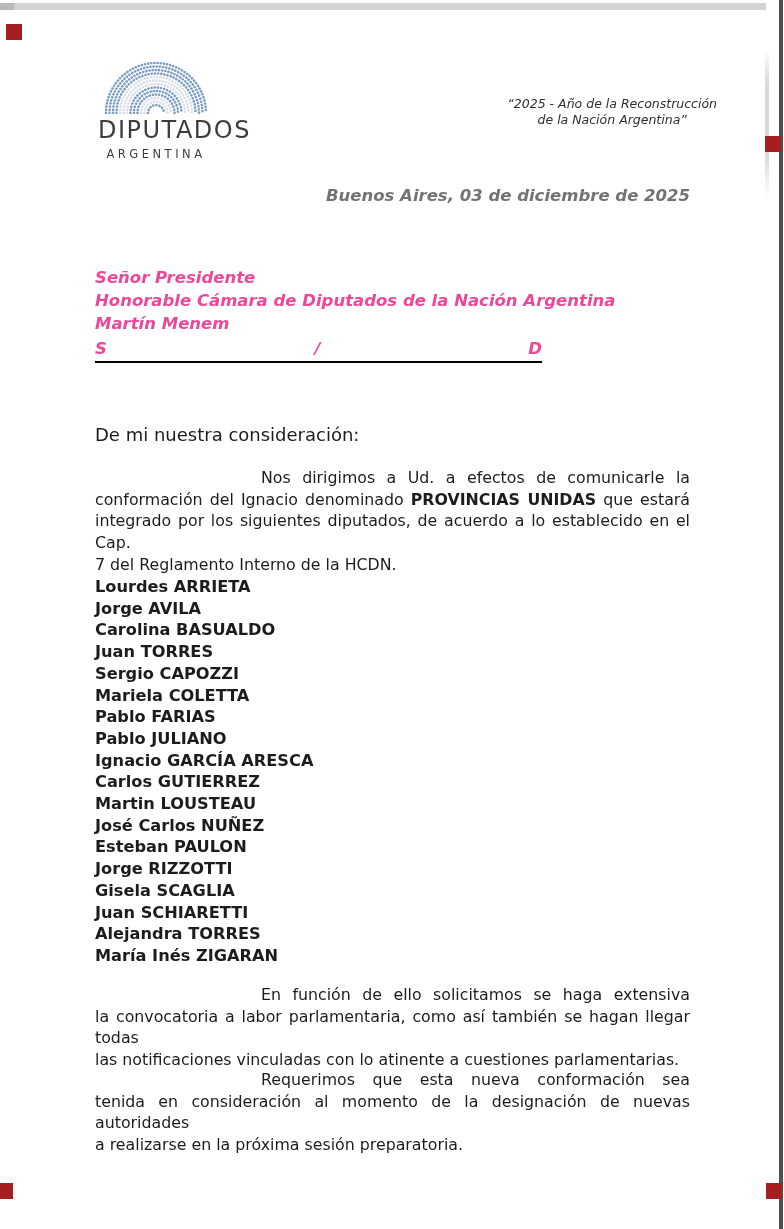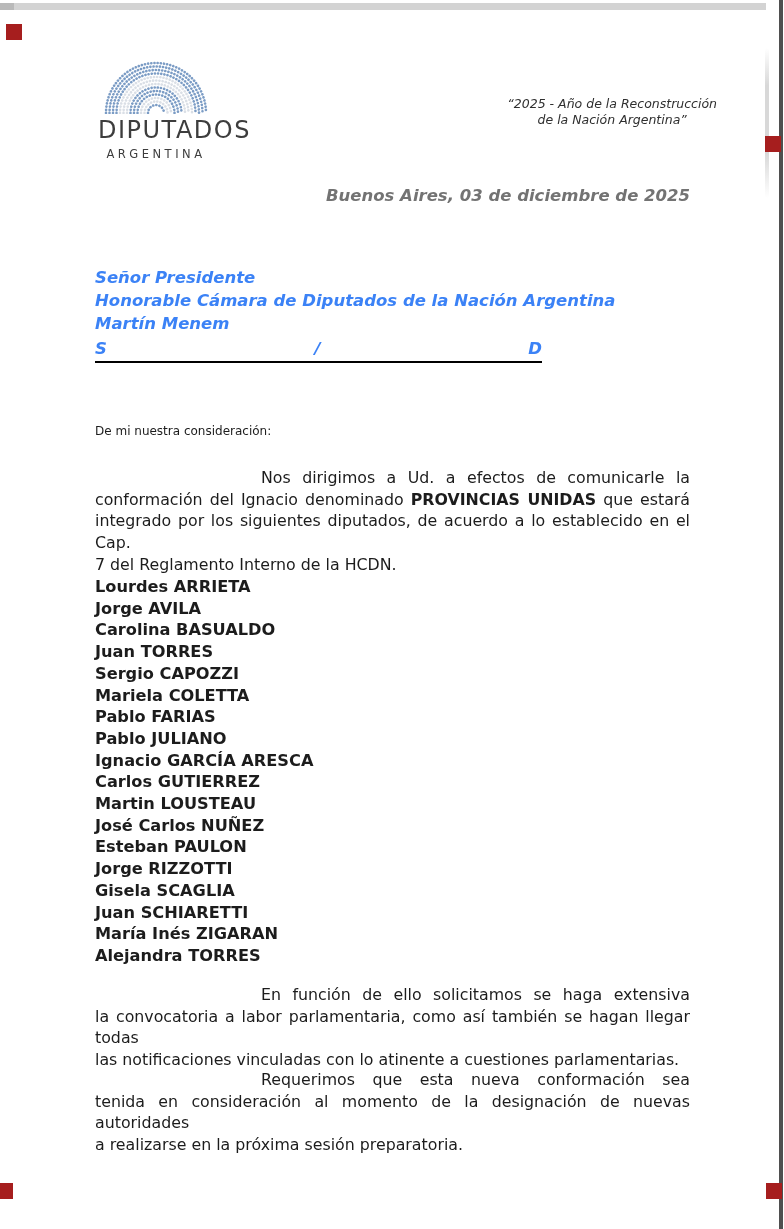--- a/index.html
+++ b/index.html
@@ -25,26 +25,26 @@
   .logo-title { font-size:24px; letter-spacing:1.5px; font-weight:500; color:#3d3d3d; margin-top:2px; }
   .logo-sub   { font-size:11.5px; letter-spacing:3.5px; font-weight:500; color:#3d3d3d; margin-top:3px; }
 
   .motto { position:absolute; right:67px; top:96px; text-align:center;
     font-style:italic; font-size:12.5px; line-height:16px; color:#2f2f2f; }
 
   .date-line { position:absolute; left:95px; top:186px; width:595px; text-align:right;
     font-size:16.5px; font-weight:bold; font-style:italic; color:#737373; }
 
   .recipient { position:absolute; left:95px; top:266px; width:595px;
-    font-size:16.5px; font-weight:bold; font-style:italic; line-height:23.2px; color:#3b82f6; }
+    font-size:16.5px; font-weight:bold; font-style:italic; line-height:23.2px; color:#ec4899; }
   .sd-row { display:flex; justify-content:space-between; width:447px;
     border-bottom:2px solid #000; margin-top:1px; padding-bottom:1px;
     font-size:16.5px; font-weight:bold; font-style:italic; }
 
-  .salutation { position:absolute; left:95px; top:424px; font-size:12px; }
+  .salutation { position:absolute; left:95px; top:424px; font-size:18px; }
 
   .para { position:absolute; left:95px; width:595px; font-size:15.8px; line-height:21.7px; color:#1c1c1c; }
   .p1 { top:467px; } .p2 { top:984px; } .p3 { top:1069px; }
   .jline { text-align:justify; text-align-last:justify; }
   .jlast { text-align:left; }
   .ind { padding-left:166px; }
   .bold { font-weight:bold; }
 
   .deputies { position:absolute; left:95px; top:576px; font-size:16.2px; line-height:21.7px;font-weight:bold; }
 </style>
@@ -121,22 +121,22 @@
       <div>Pablo FARIAS</div>
       <div>Pablo JULIANO</div>
       <div>Ignacio GARCÍA ARESCA</div>
       <div>Carlos GUTIERREZ</div>
       <div>Martin LOUSTEAU</div>
       <div>José Carlos NUÑEZ</div>
       <div>Esteban PAULON</div>
       <div>Jorge RIZZOTTI</div>
       <div>Gisela SCAGLIA</div>
       <div>Juan SCHIARETTI</div>
+      <div>Alejandra TORRES</div>
       <div>María Inés ZIGARAN</div>
-      <div>Alejandra TORRES</div>
     </div>
 
   <div class="para p2">
     <div class="jline ind">En función de ello solicitamos se haga extensiva</div>
     <div class="jline">la convocatoria a labor parlamentaria, como así también se hagan llegar todas</div>
     <div class="jlast">las notificaciones vinculadas con lo atinente a cuestiones parlamentarias.</div>
   </div>
 
   <div class="para p3">
     <div class="jline ind">Requerimos que esta nueva conformación sea</div>

